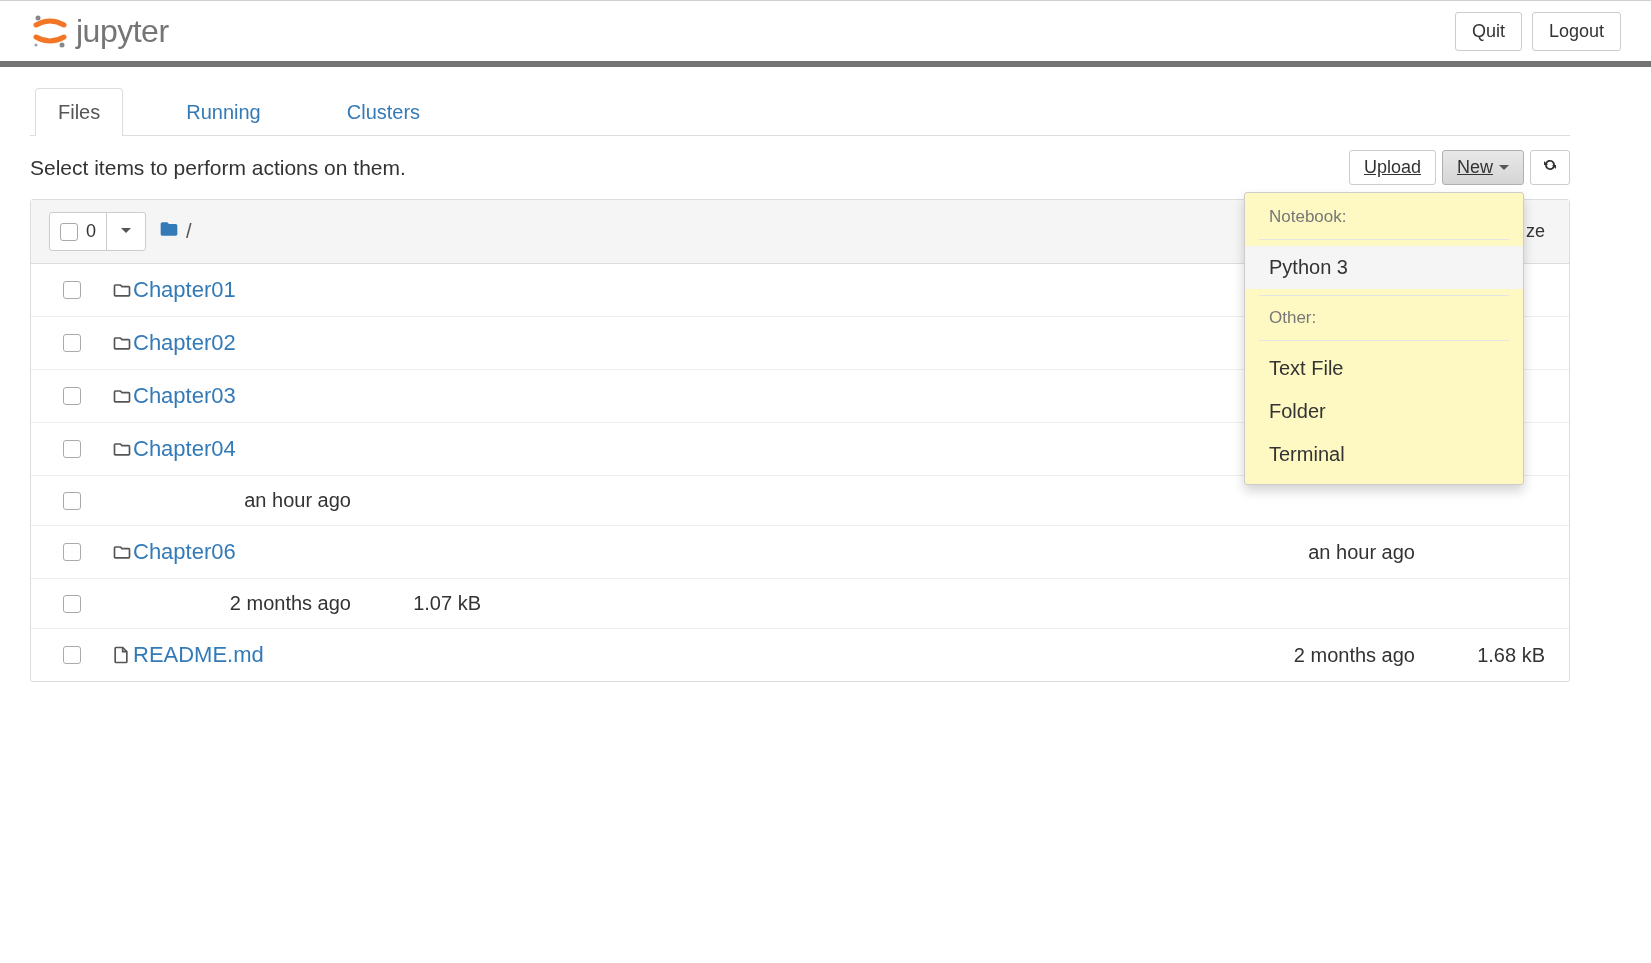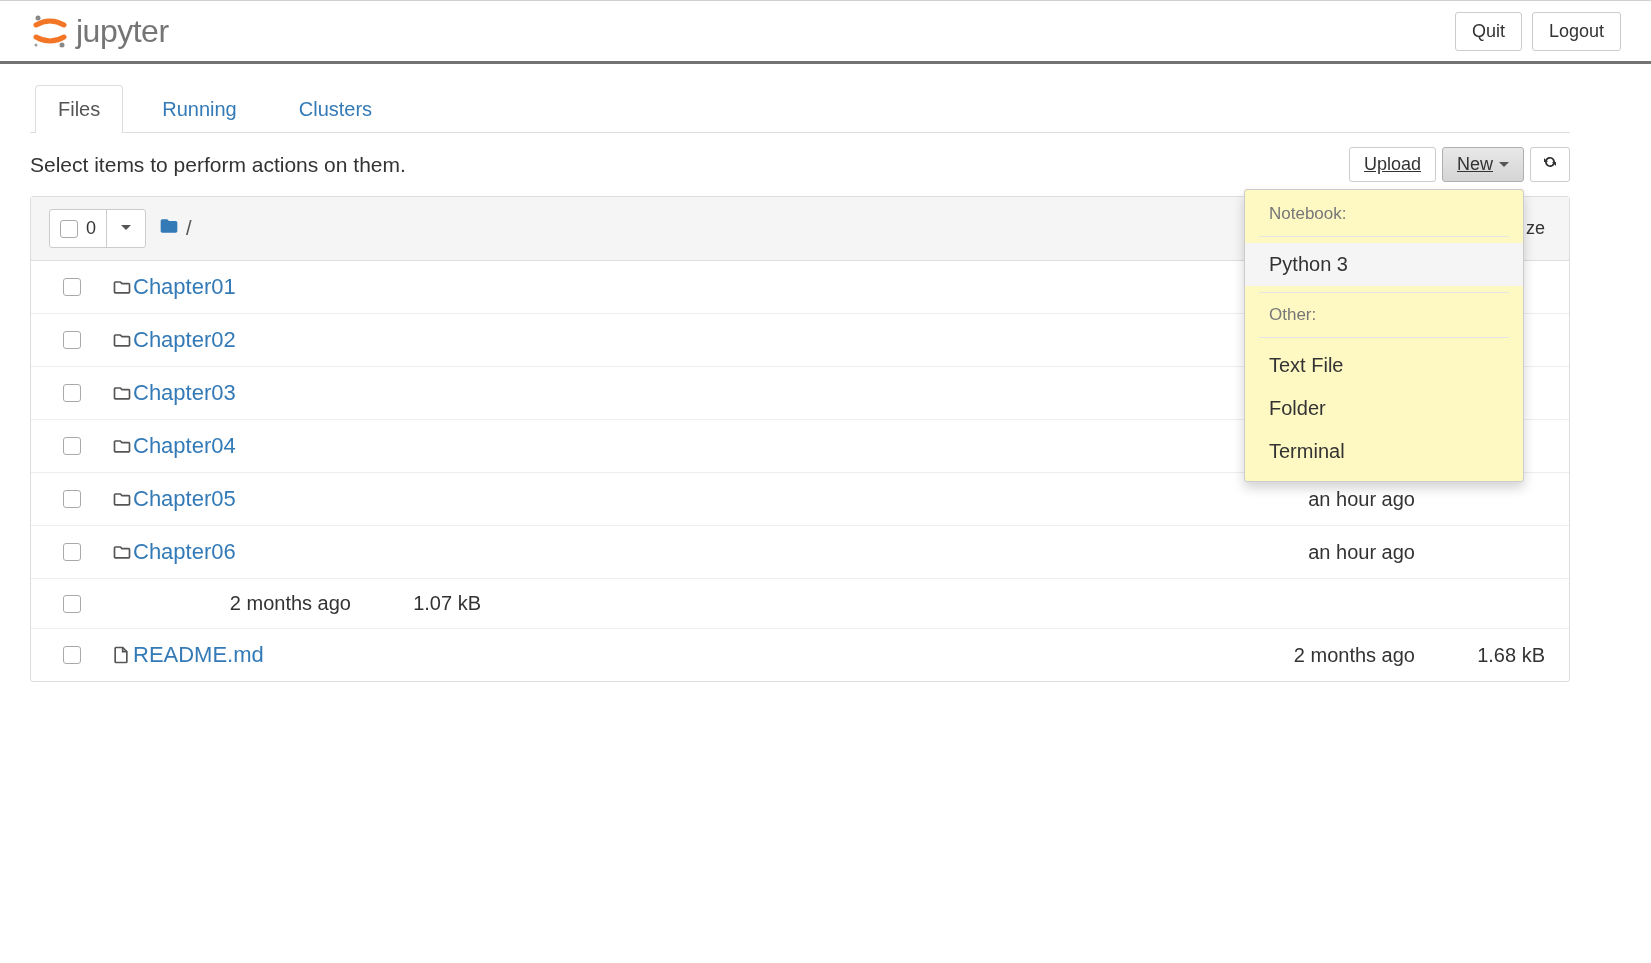--- a/index.html
+++ b/index.html
@@ -12,21 +12,21 @@
       font-size: 14px;
       color: #333;
       background: #fff;
       border-top: 1px solid #d0d0d0;
     }
     .header {
       padding: 10px 30px;
       display: flex;
       justify-content: space-between;
       align-items: center;
-      border-bottom: 3px solid #737373;
+      border-bottom: 6px solid #737373;
     }
     .logo {
       display: flex;
       align-items: center;
       gap: 6px;
     }
     .logo-icon {
       width: 40px;
       height: 40px;
       position: relative;
@@ -53,21 +53,21 @@
     .container {
       padding: 0 30px;
       max-width: 1600px;
     }
     .tabs-wrapper {
       margin-top: 20px;
       border-bottom: 1px solid #ddd;
     }
     .tabs {
       display: flex;
-      gap: 16px;
+      gap: 40px;
       margin-left: 5px;
     }
     .tab {
       padding: 12px 22px;
       font-size: 20px;
       color: #337ab7;
       cursor: pointer;
       border: 1px solid transparent;
       border-bottom: none;
       position: relative;
@@ -425,28 +425,20 @@
                 <path d="M3 7v11a1 1 0 0 0 1 1h16a1 1 0 0 0 1-1V9a1 1 0 0 0-1-1h-8l-2-2H4a1 1 0 0 0-1 1z"></path>
               </svg>
             </span>
             <span class="file-link">Chapter04</span>
           </div>
           <div class="file-modified"></div>
           <div class="file-size"></div>
         </div>
         <div class="file-row">
           <div class="file-checkbox"></div>
-          <div class="file-name-cell">
-            <span class="file-icon">
-              <svg width="22" height="20" viewBox="0 0 24 24" fill="none" stroke="#555" stroke-width="2">
-                <path d="M3 7v11a1 1 0 0 0 1 1h16a1 1 0 0 0 1-1V9a1 1 0 0 0-1-1h-8l-2-2H4a1 1 0 0 0-1 1z"></path>
-              </svg>
-            </span>
-            <span class="file-link">Chapter05</span>
-          </div>
           <div class="file-modified">an hour ago</div>
           <div class="file-size"></div>
         </div>
         <div class="file-row">
           <div class="file-checkbox"></div>
           <div class="file-name-cell">
             <span class="file-icon">
               <svg width="22" height="20" viewBox="0 0 24 24" fill="none" stroke="#555" stroke-width="2">
                 <path d="M3 7v11a1 1 0 0 0 1 1h16a1 1 0 0 0 1-1V9a1 1 0 0 0-1-1h-8l-2-2H4a1 1 0 0 0-1 1z"></path>
               </svg>

